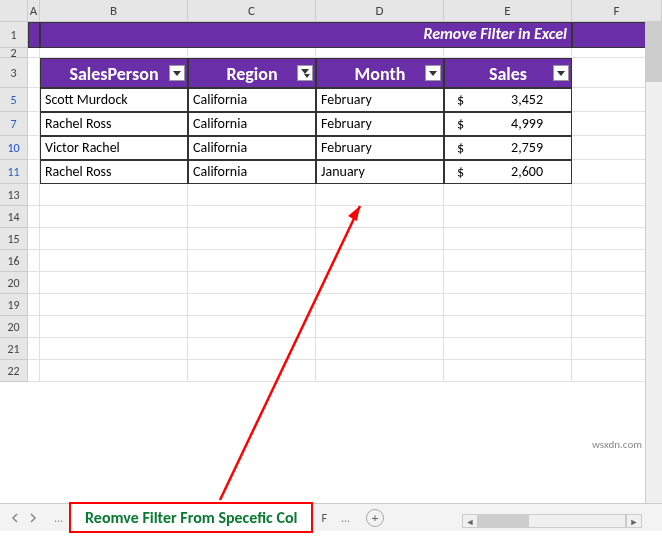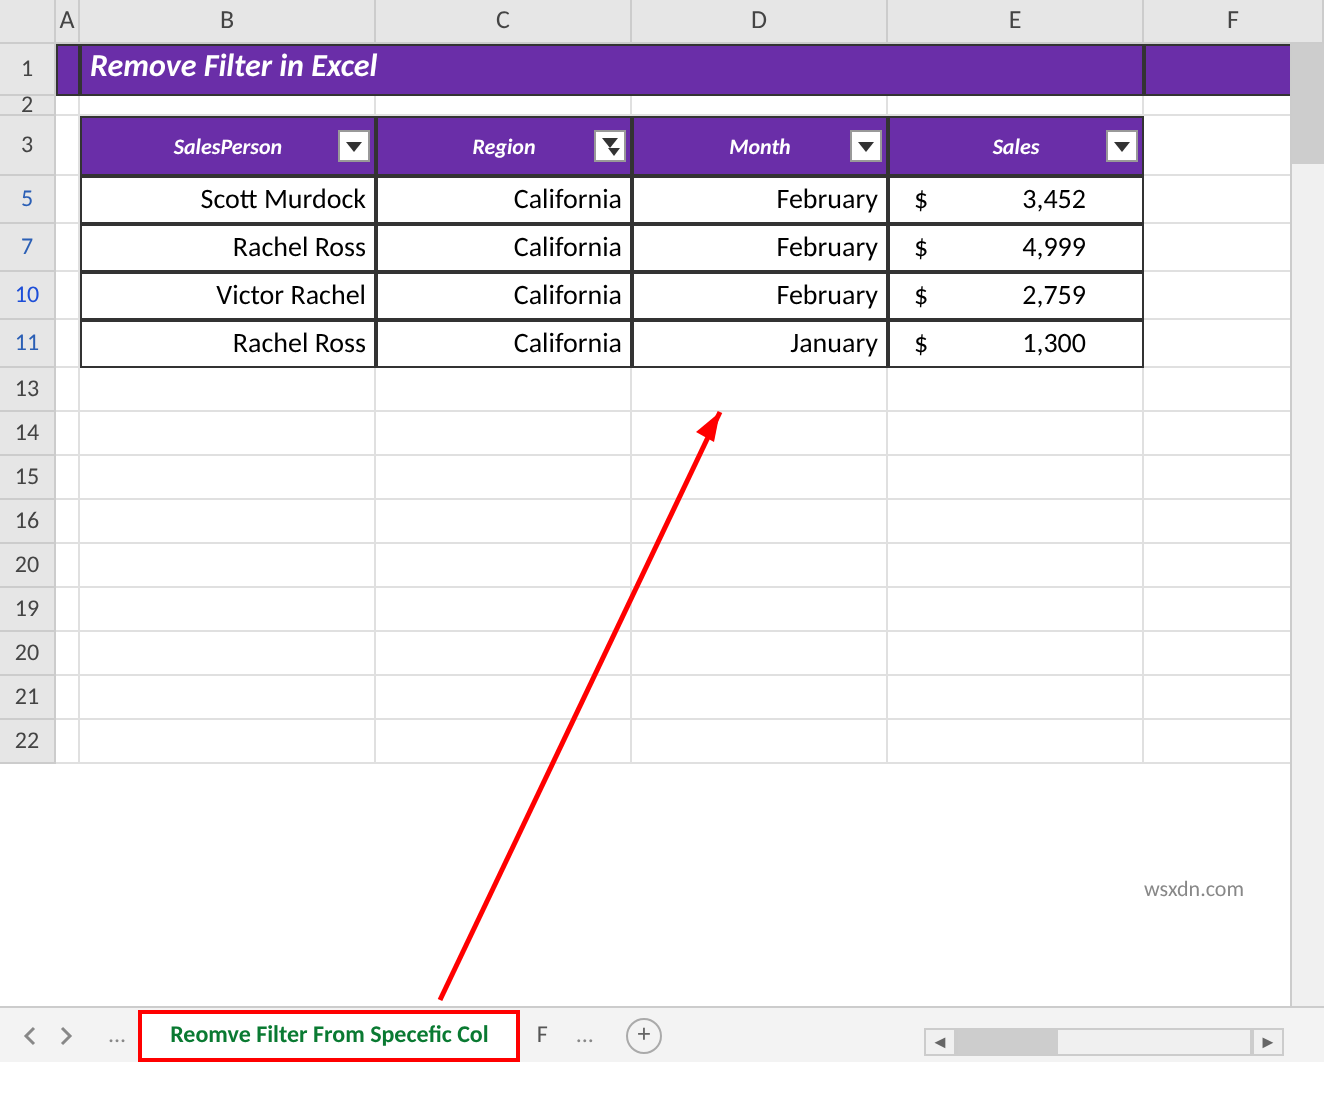--- a/index.html
+++ b/index.html
@@ -15,60 +15,60 @@
     .col-C { width: 128px; }
     .col-D { width: 128px; }
     .col-E { width: 128px; }
     .col-F { width: 90px; }
     
     .rows { display: flex; flex-direction: column; }
     .row { display: flex; height: 22px; }
     .row-header { width: 28px; background: #e6e6e6; border-right: 1px solid #ccc; border-bottom: 1px solid #ccc; text-align: center; font-size: 12px; color: #444; line-height: 22px; }
     .cell { border-right: 1px solid #e0e0e0; border-bottom: 1px solid #e0e0e0; line-height: 22px; padding: 0 4px; overflow: hidden; white-space: nowrap; }
     
-    .title-row .cell { background: #6a2ea8; color: #fff; font-weight: bold; font-style: italic; font-size: 16px; text-align: left; border: 1px solid #333; }
+    .title-row .cell { background: #6a2ea8; color: #fff; font-weight: bold; font-style: italic; font-size: 16px; text-align: right; border: 1px solid #333; }
     .title-merged { width: 532px; }
     
     .header-row { height: 30px; }
-    .header-cell { background: #6a2ea8; color: #fff; font-weight: bold; font-style: italic; text-align: center; border: 1px solid #333; position: relative; line-height: 30px; font-size: 11px; }
+    .header-cell { background: #6a2ea8; color: #fff; font-weight: bold; text-align: center; border: 1px solid #333; position: relative; line-height: 30px; font-size: 18px; }
     
     .filter-btn { position: absolute; right: 2px; top: 50%; transform: translateY(-50%); width: 16px; height: 16px; background: #fff; border: 1px solid #999; display: flex; align-items: center; justify-content: center; font-size: 9px; color: #333; }
     .filter-btn.filtered::before { content: ""; width: 0; height: 0; border-left: 3px solid transparent; border-right: 3px solid transparent; border-top: 4px solid #333; position: absolute; bottom: 2px; right: 2px; }
     .filter-btn .arrow { width: 0; height: 0; border-left: 4px solid transparent; border-right: 4px solid transparent; border-top: 5px solid #333; }
     .filter-btn.filtered .funnel { width: 8px; height: 8px; position: relative; }
     .filter-btn.filtered .funnel::before { content: ""; position: absolute; top: 0; left: 0; border-top: 5px solid #333; border-left: 4px solid transparent; border-right: 4px solid transparent; }
     
-    .data-cell { border: 1px solid #333; text-align: right; background: #fff; }
+    .data-cell { border: 1px solid #333; text-align: left; background: #fff; }
     .sales-cell { text-align: right; padding-right: 28px; position: relative; }
     .sales-cell .currency { position: absolute; left: 12px; }
     
     .selected-cell { outline: 2px solid #0e7a3b; outline-offset: -1px; }
     
     .arrow-annotation { position: absolute; z-index: 10; pointer-events: none; }
     .arrow-line { stroke: #ff0000; stroke-width: 2.5; fill: none; }
     .arrow-head { fill: #ff0000; }
     
     .sheet-tabs { position: absolute; bottom: 16px; left: 0; right: 0; height: 28px; display: flex; align-items: center; background: #f3f3f3; border-top: 1px solid #ccc; }
     .tab-nav { display: flex; gap: 4px; padding: 0 8px; }
     .tab-nav-btn { width: 14px; height: 14px; color: #888; display: flex; align-items: center; justify-content: center; }
     .tab-nav-btn svg { width: 10px; height: 10px; }
     .dots { color: #888; padding: 0 6px; font-size: 12px; }
-    .tab { padding: 4px 14px; background: #fff; border: 2px solid #ff0000; color: #0a7a32; font-weight: bold; font-size: 12px; }
+    .tab { padding: 4px 14px; background: #fff; border: 2px solid #ff0000; color: #0a7a32; font-weight: bold; font-size: 16px; }
     .tab-next { padding: 4px 8px; color: #555; font-size: 12px; }
     .tab-add { width: 18px; height: 18px; border: 1px solid #aaa; border-radius: 50%; display: flex; align-items: center; justify-content: center; margin-left: 10px; color: #666; font-size: 13px; }
     
     .scroll-h { position: absolute; bottom: 18px; right: 20px; width: 180px; height: 16px; display: flex; align-items: center; }
     .scroll-track { flex: 1; height: 14px; background: #f0f0f0; border: 1px solid #ccc; position: relative; }
     .scroll-thumb { position: absolute; left: 0; width: 50px; height: 100%; background: #cdcdcd; }
     .scroll-btn { width: 16px; height: 14px; background: #f0f0f0; border: 1px solid #ccc; display: flex; align-items: center; justify-content: center; font-size: 9px; color: #666; }
     
     .scroll-v { position: absolute; top: 22px; right: 0; width: 17px; bottom: 44px; background: #f0f0f0; border-left: 1px solid #ccc; }
     .scroll-v-thumb { width: 100%; height: 60px; background: #cdcdcd; }
     
-    .watermark { position: absolute; right: 40px; top: 438px; font-size: 11px; color: #888; }
+    .watermark { position: absolute; right: 20px; top: 438px; font-size: 11px; color: #888; }
     
     .spacer-row { height: 10px; }
     .spacer-row .cell, .spacer-row .row-header { height: 10px; line-height: 10px; }
   </style>
 </head>
 <body>
 
 <div class="grid-area">
 
   <div class="col-headers">
@@ -156,21 +156,21 @@
       <div class="cell data-cell col-D">February</div>
       <div class="cell data-cell sales-cell col-E"><span class="currency">$</span><span>2,759</span></div>
       <div class="cell col-F"></div>
     </div>
     <div class="row" style="height:24px">
       <div class="row-header" style="color:#2b5fb5;height:24px;line-height:24px">11</div>
       <div class="cell col-A"></div>
       <div class="cell data-cell col-B">Rachel Ross</div>
       <div class="cell data-cell col-C">California</div>
       <div class="cell data-cell col-D">January</div>
-      <div class="cell data-cell sales-cell col-E"><span class="currency">$</span><span>1,300</span></div>
+      <div class="cell data-cell sales-cell col-E"><span class="currency">$</span><span>2,600</span></div>
       <div class="cell col-F"></div>
     </div>
 
 
     <div class="row">
         <div class="row-header">13</div>
         <div class="cell col-A"></div>
         <div class="cell col-B"></div>
         <div class="cell col-C"></div>
         <div class="cell col-D"></div>

